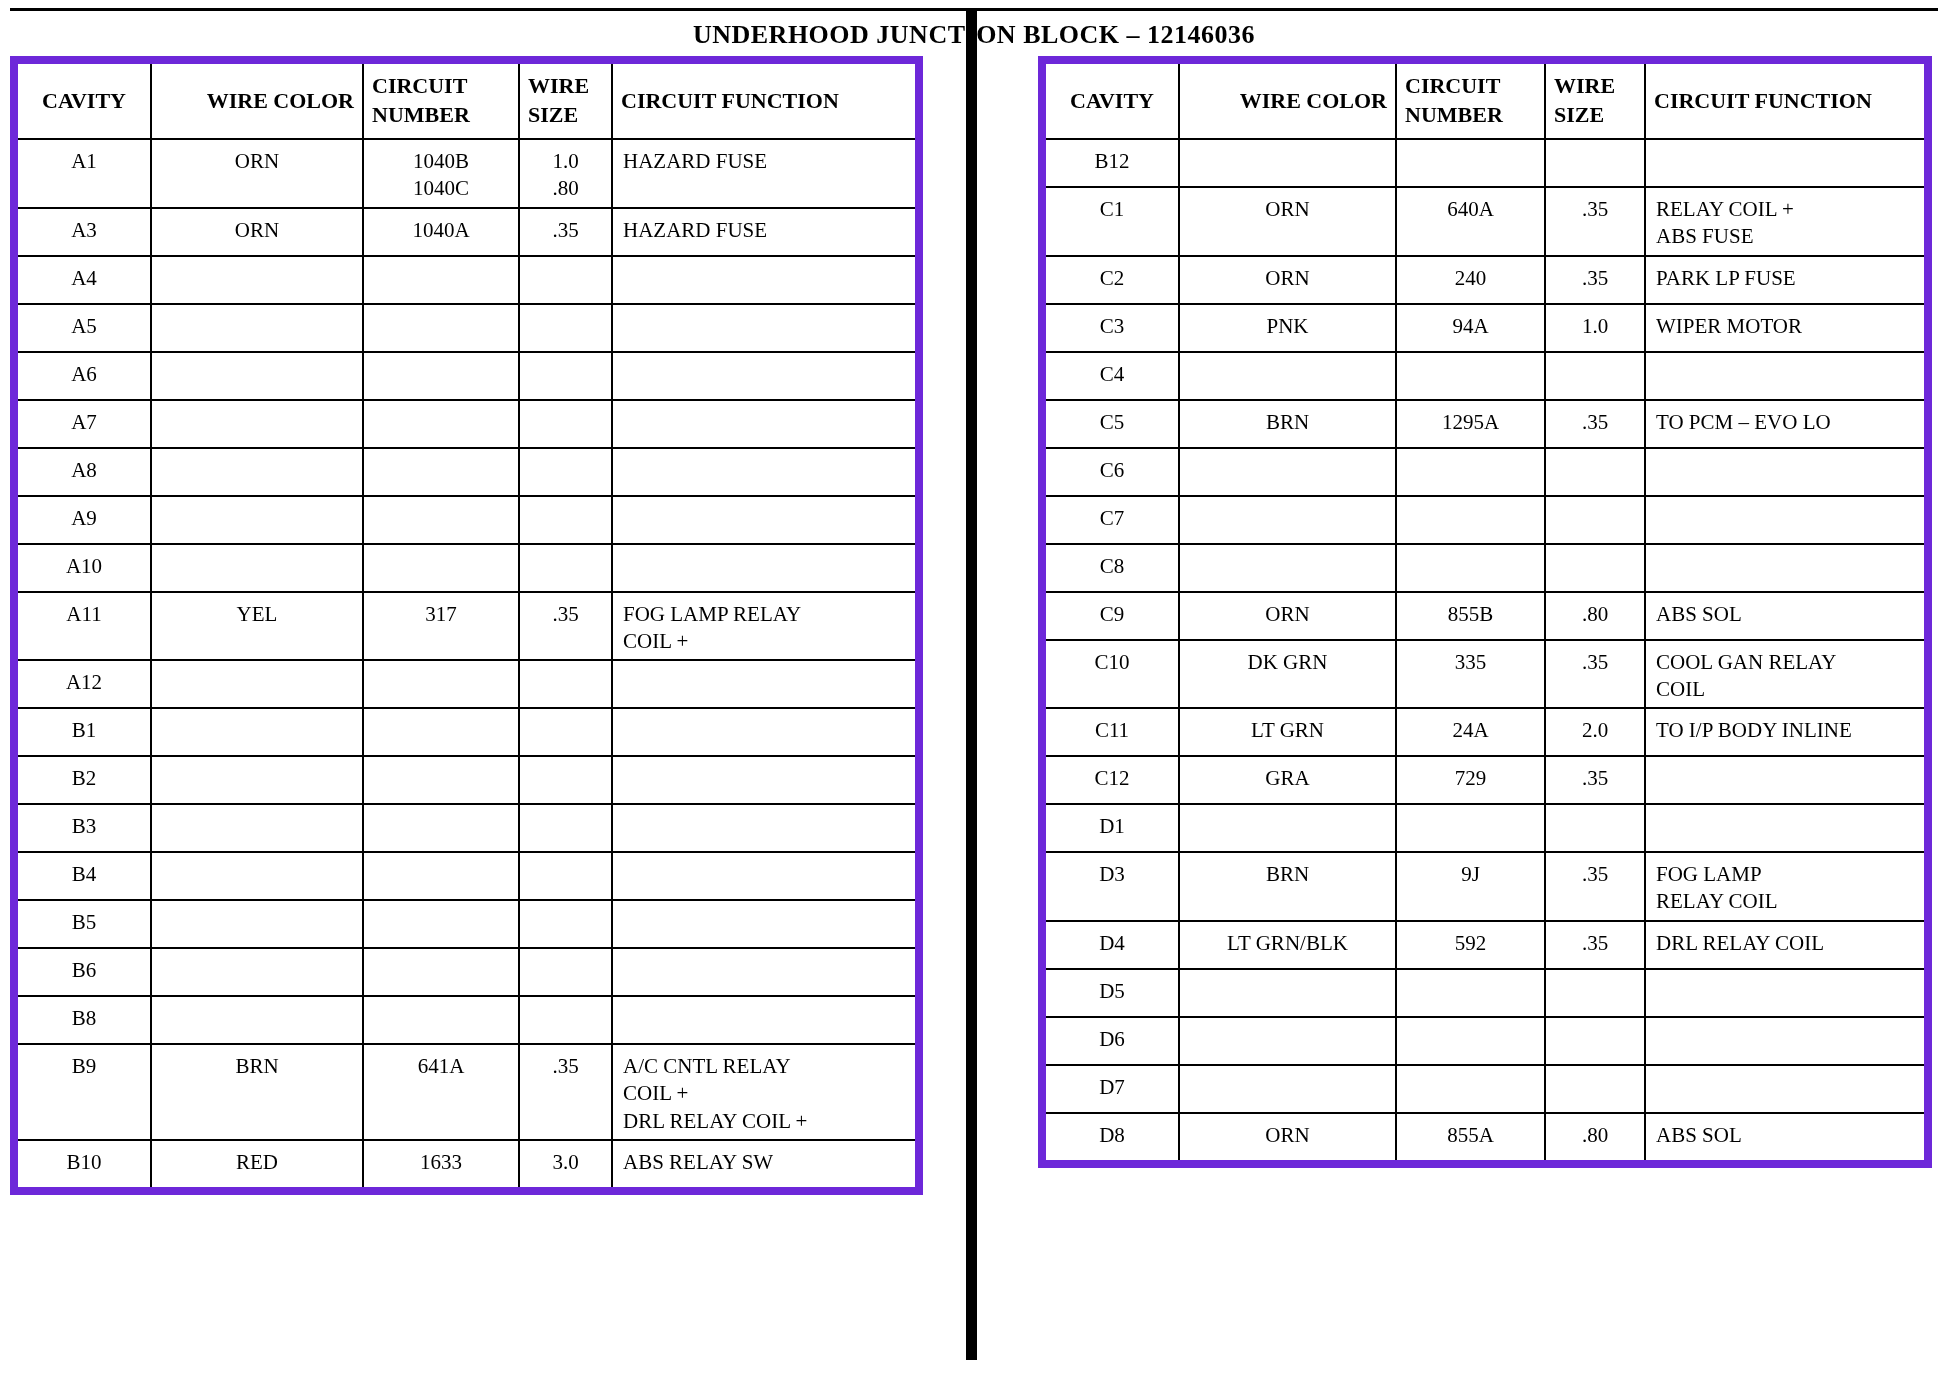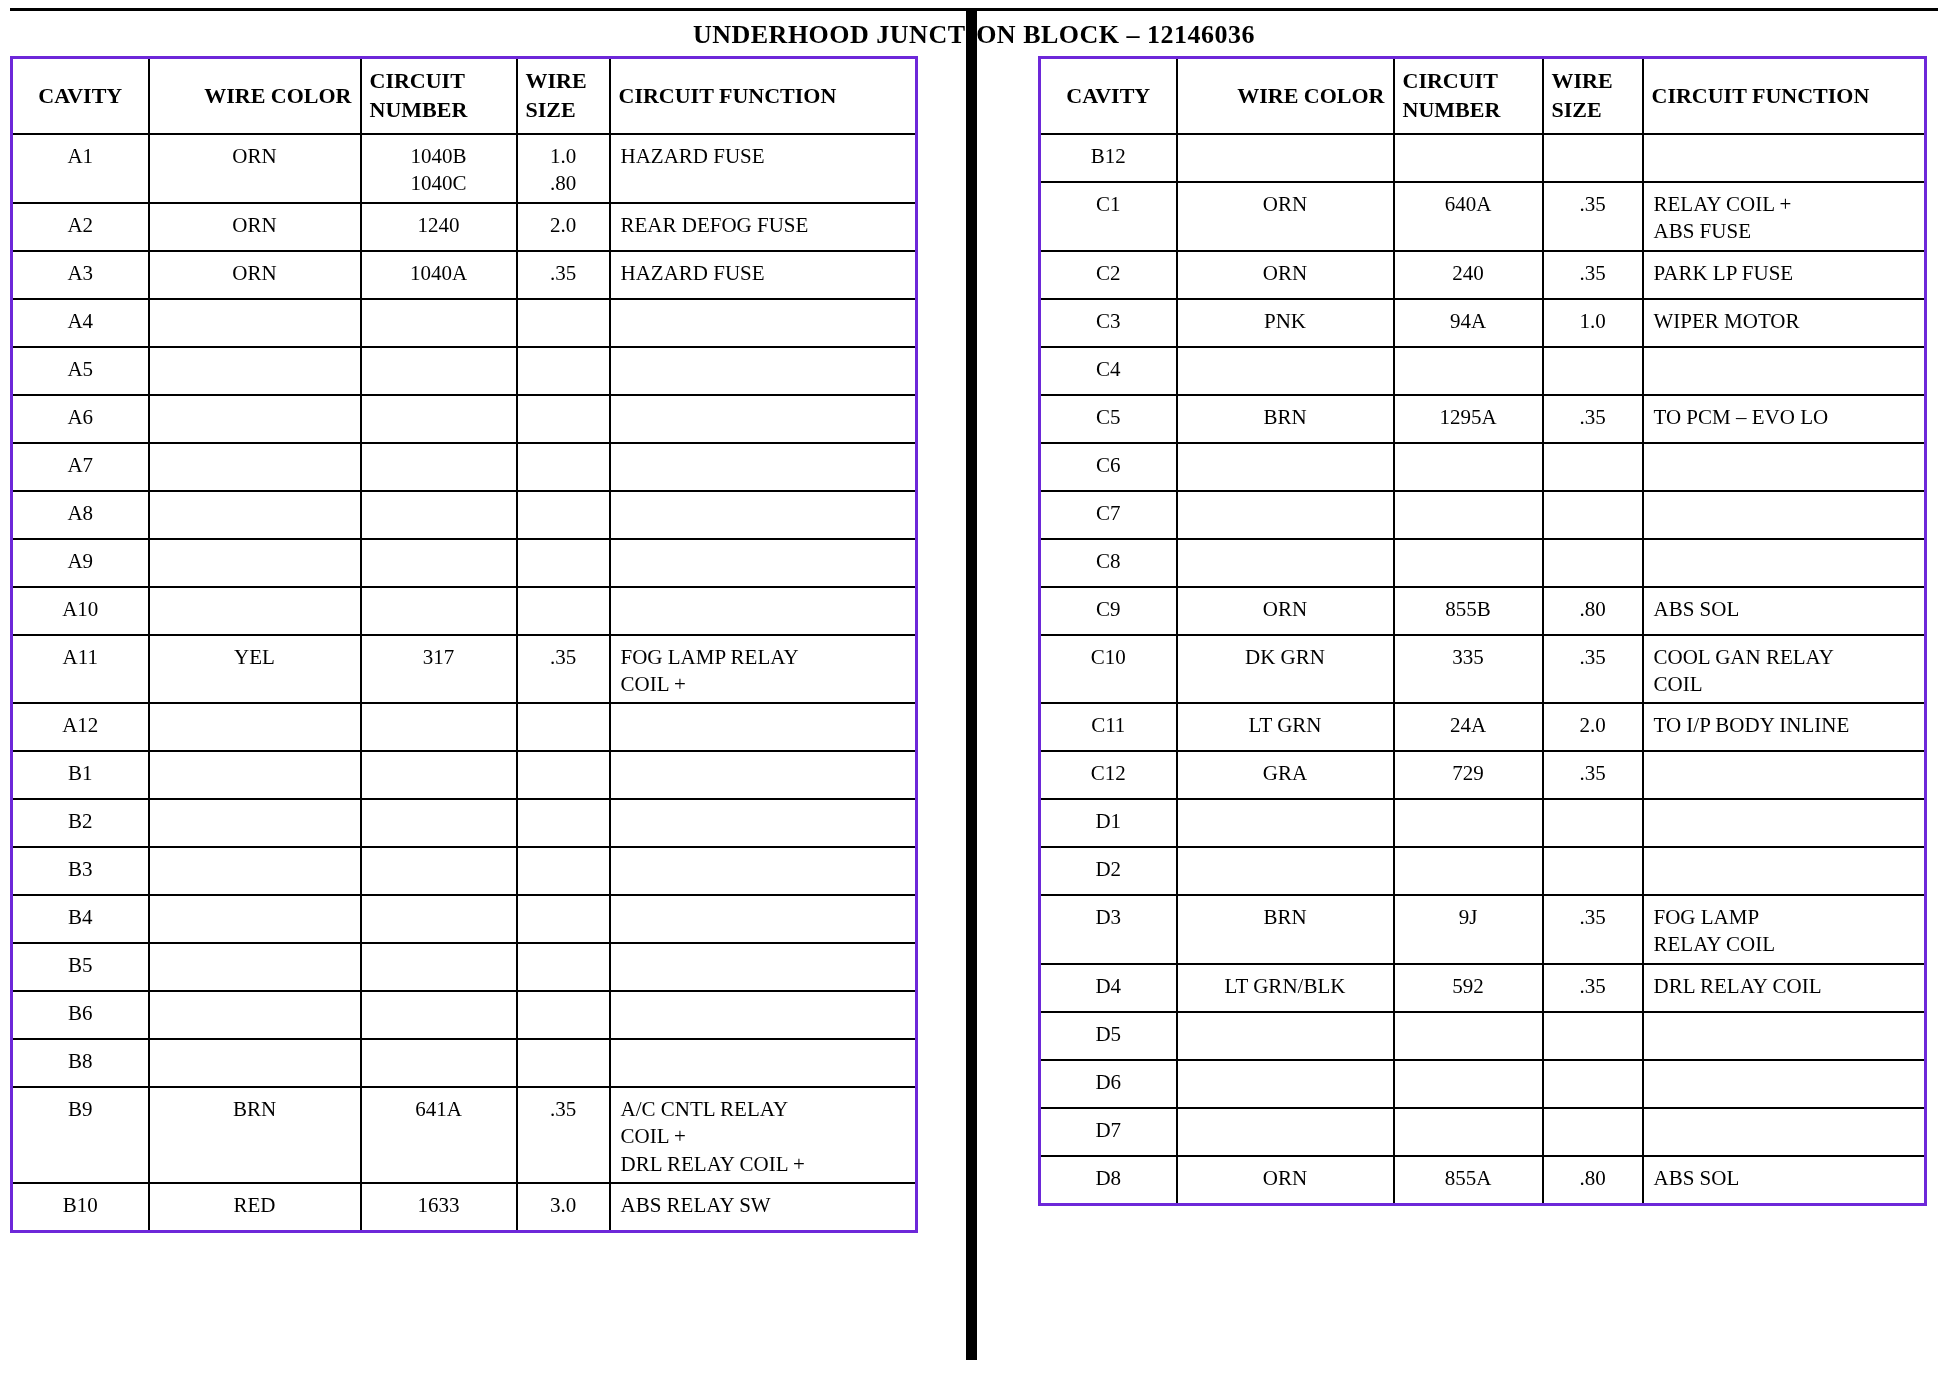--- a/index.html
+++ b/index.html
@@ -46,21 +46,21 @@
     top: 8px;
     width: 11px;
     height: 1352px;
     background: #000;
   }
   table.wiring-table {
     position: absolute;
     top: 56px;
     border-collapse: collapse;
     table-layout: fixed;
-    border: 3px solid #6d28d9;
+    border: 8px solid #6d28d9;
     background: #fff;
     padding-left: 28px;
   }
   table.t-left  { left: 10px;  width: 905px; }
   table.t-right { left: 1038px; width: 886px; }
 
   .t-left  col.c-cavity { width: 137px; }
   .t-left  col.c-color  { width: 212px; }
   .t-left  col.c-number { width: 156px; }
   .t-left  col.c-size   { width: 93px;  }
@@ -139,27 +139,20 @@
         <tr>
           <td class="col-cavity">A1</td>
           <td class="col-wire_color">ORN</td>
           <td class="col-circuit_number">1040B
 1040C</td>
           <td class="col-wire_size">1.0
 .80</td>
           <td class="col-circuit_function">HAZARD FUSE</td>
         </tr>
         <tr>
-          <td class="col-cavity">A2</td>
-          <td class="col-wire_color">ORN</td>
-          <td class="col-circuit_number">1240</td>
-          <td class="col-wire_size">2.0</td>
-          <td class="col-circuit_function">REAR DEFOG FUSE</td>
-        </tr>
-        <tr>
           <td class="col-cavity">A3</td>
           <td class="col-wire_color">ORN</td>
           <td class="col-circuit_number">1040A</td>
           <td class="col-wire_size">.35</td>
           <td class="col-circuit_function">HAZARD FUSE</td>
         </tr>
         <tr>
           <td class="col-cavity">A4</td>
           <td class="col-wire_color"></td>
           <td class="col-circuit_number"></td>
@@ -403,27 +396,20 @@
           <td class="col-circuit_function"></td>
         </tr>
         <tr>
           <td class="col-cavity">D1</td>
           <td class="col-wire_color"></td>
           <td class="col-circuit_number"></td>
           <td class="col-wire_size"></td>
           <td class="col-circuit_function"></td>
         </tr>
         <tr>
-          <td class="col-cavity">D2</td>
-          <td class="col-wire_color"></td>
-          <td class="col-circuit_number"></td>
-          <td class="col-wire_size"></td>
-          <td class="col-circuit_function"></td>
-        </tr>
-        <tr>
           <td class="col-cavity">D3</td>
           <td class="col-wire_color">BRN</td>
           <td class="col-circuit_number">9J</td>
           <td class="col-wire_size">.35</td>
           <td class="col-circuit_function">FOG LAMP
 RELAY COIL</td>
         </tr>
         <tr>
           <td class="col-cavity">D4</td>
           <td class="col-wire_color">LT GRN/BLK</td>

